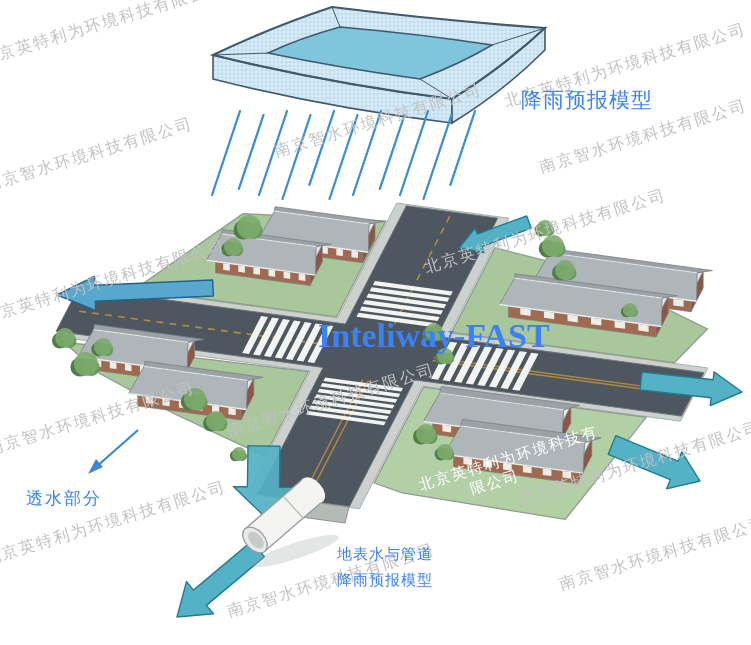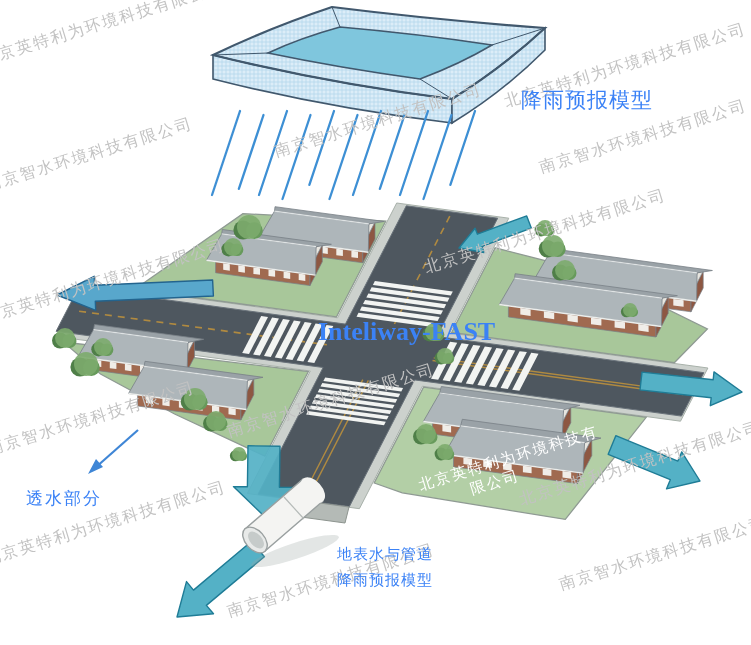--- a/index.html
+++ b/index.html
@@ -3,21 +3,21 @@
 <meta charset="utf-8">
 <style>
   html,body{margin:0;padding:0;background:#fff;}
   #stage{position:relative;width:751px;height:645px;overflow:hidden;background:#fff;
          font-family:"Liberation Sans",sans-serif;}
   #scene{position:absolute;left:0;top:0;}
   .wm{position:absolute;white-space:nowrap;transform-origin:0 50%;transform:rotate(-17deg);
       letter-spacing:2px;pointer-events:none;}
   .lbl{position:absolute;color:#3b82f6;font-family:"Liberation Serif",serif;}
   #lbl-rain{left:521px;top:86px;font-size:21px;letter-spacing:1px;}
-  #lbl-brand{left:318px;top:317px;font-size:26px;font-weight:bold;}
+  #lbl-brand{left:318px;top:317px;font-size:34px;font-weight:bold;}
   #lbl-perm{left:26px;top:479px;font-size:17px;letter-spacing:2px;margin-top:8px;}
   #lbl-inter{left:310px;top:541px;font-size:15px;text-align:center;line-height:26px;letter-spacing:1px;width:150px;}
   .wm-white{color:#fff;}
 </style>
 </head>
 <body>
 
 <div id="stage">
   <svg id="scene" width="751" height="645" viewBox="0 0 751 645">
       <defs>

